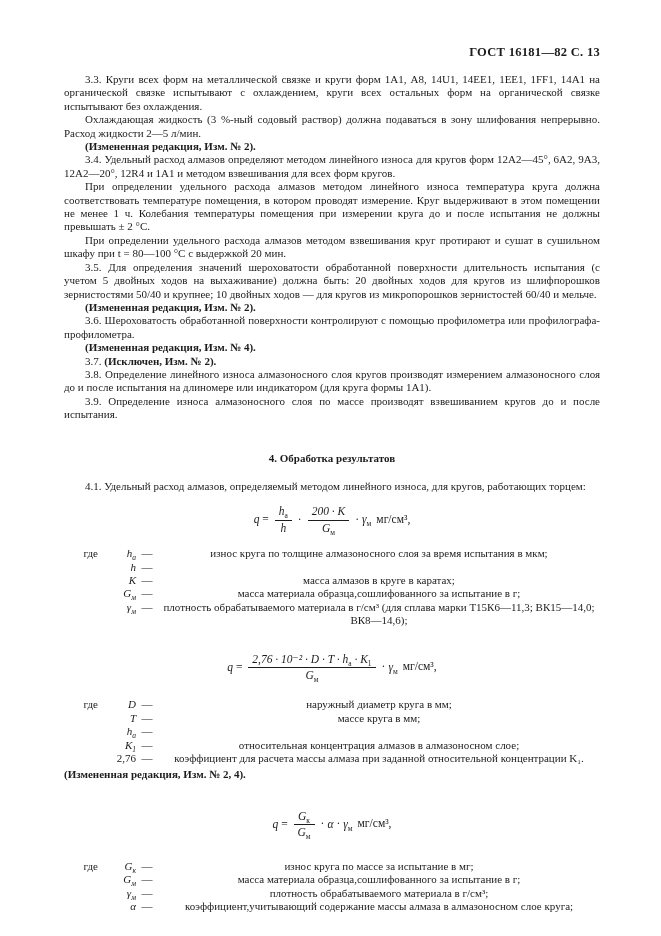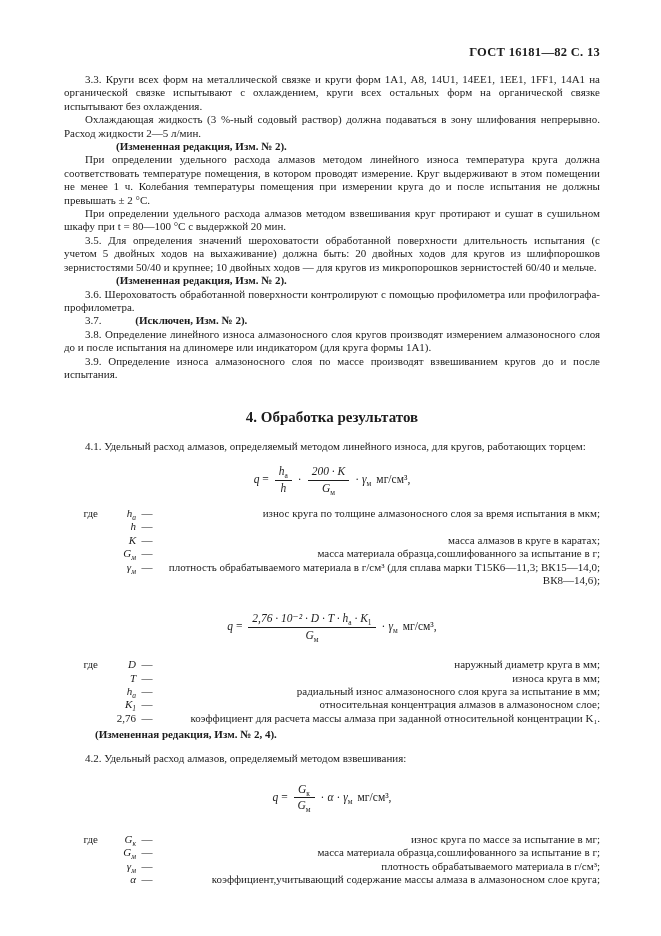--- a/index.html
+++ b/index.html
@@ -24,25 +24,25 @@
     letter-spacing: 0.3px;
     margin-bottom: 13px;
   }
   .body-text { font-size: 11px; line-height: 13.4px; }
   .para {
     text-align: justify;
     text-indent: 21px;
   }
   .para.bold { font-weight: bold; }
   .para.noindent { text-indent: 0; }
-  .bold { font-weight: bold; margin-left: 31px; }
+  .bold { font-weight: bold; }
   .section-heading {
     text-align: center;
     font-weight: bold;
-    font-size: 15px;
+    font-size: 11px;
     margin-top: 30px;
     margin-bottom: 15px;
   }
   .var { font-style: italic; }
   sub, sup { font-size: 7.5px; line-height: 0; }
   .formula {
     text-align: center;
     font-size: 11.5px;
     margin: 12px 0 12px 0;
   }
@@ -56,41 +56,43 @@
   .frac .num { display: block; border-bottom: 1px solid #1c1c1c; padding: 0 4px 1px 4px; }
   .frac .den { display: block; padding: 1px 4px 0 4px; }
   .op { padding: 0 3px; }
   .units { font-style: normal; padding-left: 5px; }
   .where-list { margin: 3px 0 3px 0; }
   .wrow { display: flex; align-items: baseline; }
   .wlead { width: 38px; flex: none; text-align: right; padding-right: 4px; }
   .wterm { width: 34px; flex: none; text-align: right; font-style: italic; }
   .wterm .plain { font-style: normal; }
   .wdash { width: 22px; flex: none; text-align: center; }
-  .wtext { flex: 1; text-align: right; }
+  .wtext { flex: 1; text-align: center; }
   .gap-sm { height: 6px; }
   .gap-md { height: 10px; }
 </style>
 </head>
 <body>
 
 <div class="page">
 
   <div class="page-header">ГОСТ 16181—82 С. 13</div>
 
   <div class="body-text">
 
     <p class="para">3.3. Круги всех форм на металлической связке и круги форм 1А1, А8, 14U1, 14ЕЕ1, 1ЕЕ1, 1FF1, 14А1 на органической связке испытывают с охлаждением, круги всех остальных форм на органической связке испытывают без охлаждения.</p>
     <p class="para">Охлаждающая жидкость (3 %-ный содовый раствор) должна подаваться в зону шлифования непрерывно. Расход жидкости 2—5 л/мин.</p>
     <p class="para bold">(Измененная редакция, Изм. № 2).</p>
+    <p class="para">3.4. Удельный расход алмазов определяют методом линейного износа для кругов форм 12А2—45°, 6А2, 9А3, 12А2—20°, 12R4 и 1А1 и методом взвешивания для всех форм кругов.</p>
     <p class="para">При определении удельного расхода алмазов методом линейного износа температура круга должна соответствовать температуре помещения, в котором проводят измерение. Круг выдерживают в этом помещении не менее 1 ч. Колебания температуры помещения при измерении круга до и после испытания не должны превышать ± 2 °С.</p>
     <p class="para">При определении удельного расхода алмазов методом взвешивания круг протирают и сушат в сушильном шкафу при t = 80—100 °С с выдержкой 20 мин.</p>
     <p class="para">3.5. Для определения значений шероховатости обработанной поверхности длительность испытания (с учетом 5 двойных ходов на выхаживание) должна быть: 20 двойных ходов для кругов из шлифпорошков зернистостями 50/40 и крупнее; 10 двойных ходов — для кругов из микропорошков зернистостей 60/40 и мельче.</p>
     <p class="para bold">(Измененная редакция, Изм. № 2).</p>
     <p class="para">3.6. Шероховатость обработанной поверхности контролируют с помощью профилометра или профилографа-профилометра.</p>
+    <p class="para bold">(Измененная редакция, Изм. № 4).</p>
     <p class="para"><span>3.7. </span><span class="bold">(Исключен, Изм. № 2).</span></p>
     <p class="para">3.8. Определение линейного износа алмазоносного слоя кругов производят измерением алмазоносного слоя до и после испытания на длиномере или индикатором (для круга формы 1А1).</p>
     <p class="para">3.9. Определение износа алмазоносного слоя по массе производят взвешиванием кругов до и после испытания.</p>
 
     <h2 class="section-heading">4. Обработка результатов</h2>
 
     <p class="para">4.1. Удельный расход алмазов, определяемый методом линейного износа, для кругов, работающих торцем:</p>
 
     <div class="formula">
       <span class="inner">
@@ -142,46 +144,44 @@
       <div class="wrow">
         <span class="wlead">где</span>
         <span class="wterm"><span>D</span><sub></sub></span>
         <span class="wdash">—</span>
         <span class="wtext">наружный диаметр круга в мм;</span>
       </div>
       <div class="wrow">
         <span class="wlead"></span>
         <span class="wterm"><span>T</span><sub></sub></span>
         <span class="wdash">—</span>
-        <span class="wtext">износа круга в мм;</span>
+        <span class="wtext">массе круга в мм;</span>
       </div>
       <div class="wrow">
         <span class="wlead"></span>
         <span class="wterm"><span>h</span><sub>а</sub></span>
         <span class="wdash">—</span>
-        <span class="wtext">радиальный износ алмазоносного слоя круга за испытание в мм;</span>
       </div>
       <div class="wrow">
         <span class="wlead"></span>
         <span class="wterm"><span>K</span><sub>1</sub></span>
         <span class="wdash">—</span>
         <span class="wtext">относительная концентрация алмазов в алмазоносном слое;</span>
       </div>
       <div class="wrow">
         <span class="wlead"></span>
         <span class="wterm"><span class="plain">2,76</span><sub></sub></span>
         <span class="wdash">—</span>
         <span class="wtext">коэффициент для расчета массы алмаза при заданной относительной концентрации K₁.</span>
       </div>
     </div>
 
     <p class="para bold noindent">(Измененная редакция, Изм. № 2, 4).</p>
 
     <div class="gap-md"></div>
-    <p class="para">4.2. Удельный расход алмазов, определяемый методом взвешивания:</p>
 
     <div class="formula" style="margin-top:18px; margin-bottom:20px;">
       <span class="inner">
         <span class="var">q</span><span> = </span><span class="frac"><span class="num"><span class="var">G</span><sub>к</sub></span><span class="den"><span class="var">G</span><sub>м</sub></span></span><span class="op">·</span><span class="var">α</span><span class="op">·</span><span class="var">γ</span><sub>м</sub><span class="units">мг/см³,</span>
       </span>
     </div>
 
     <div class="where-list">
       <div class="wrow">
         <span class="wlead">где</span>

